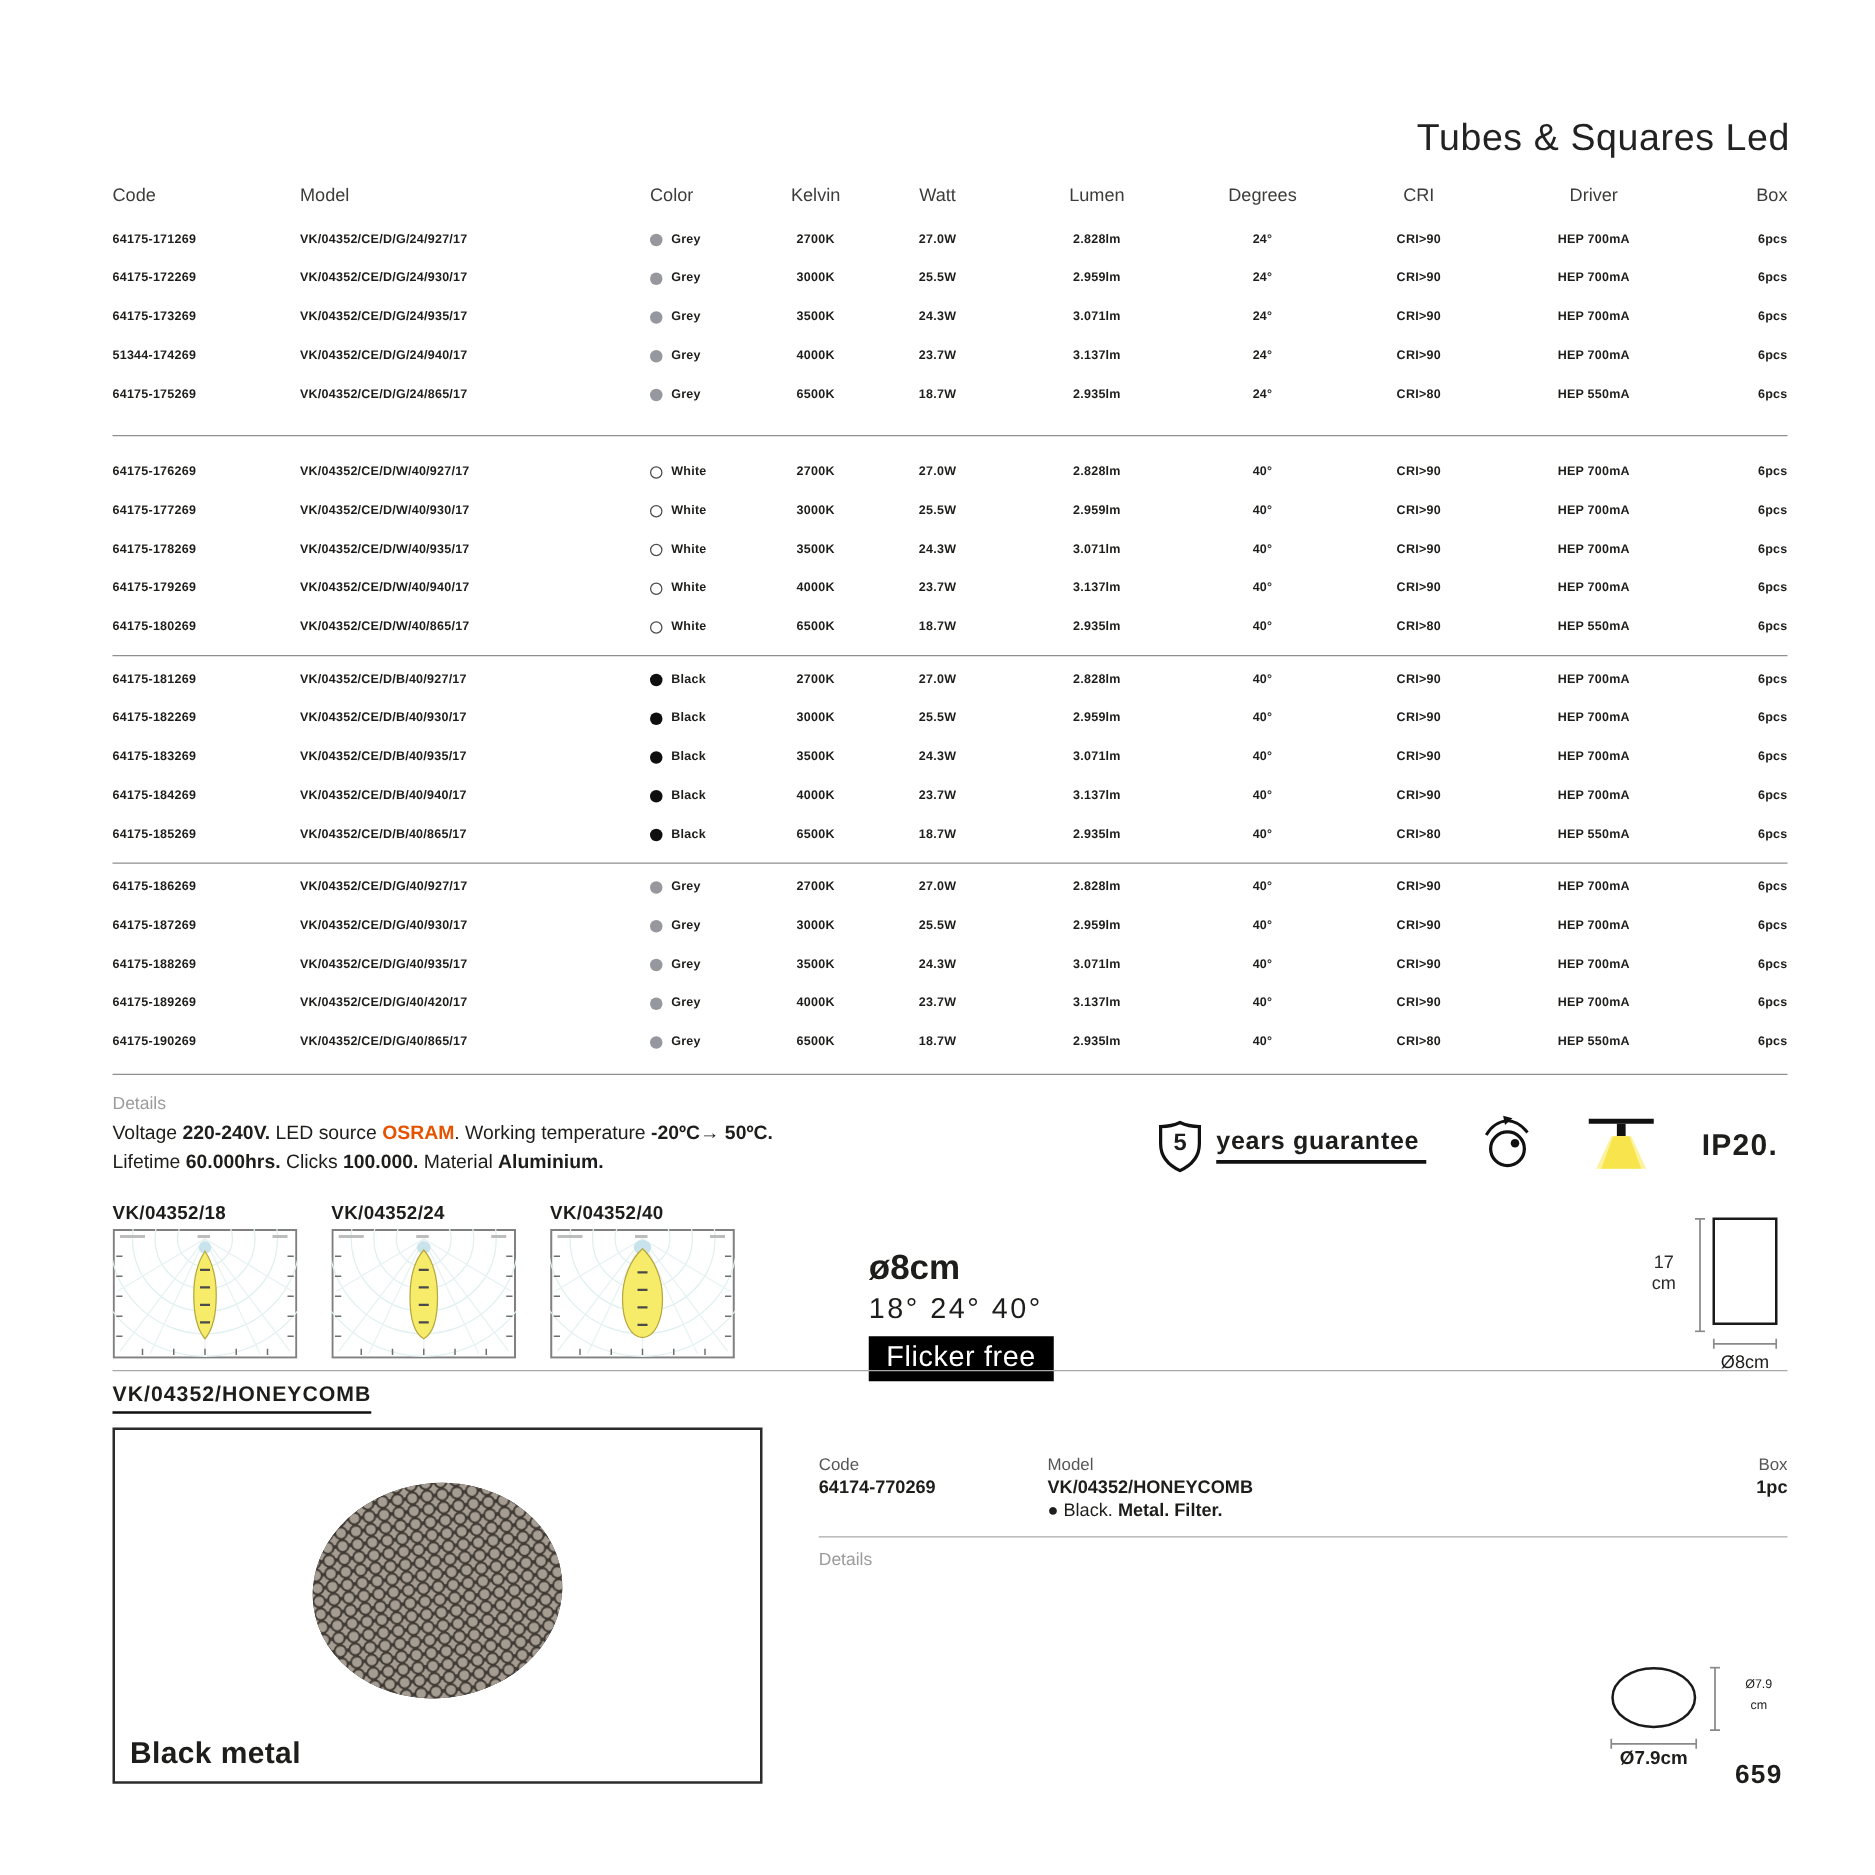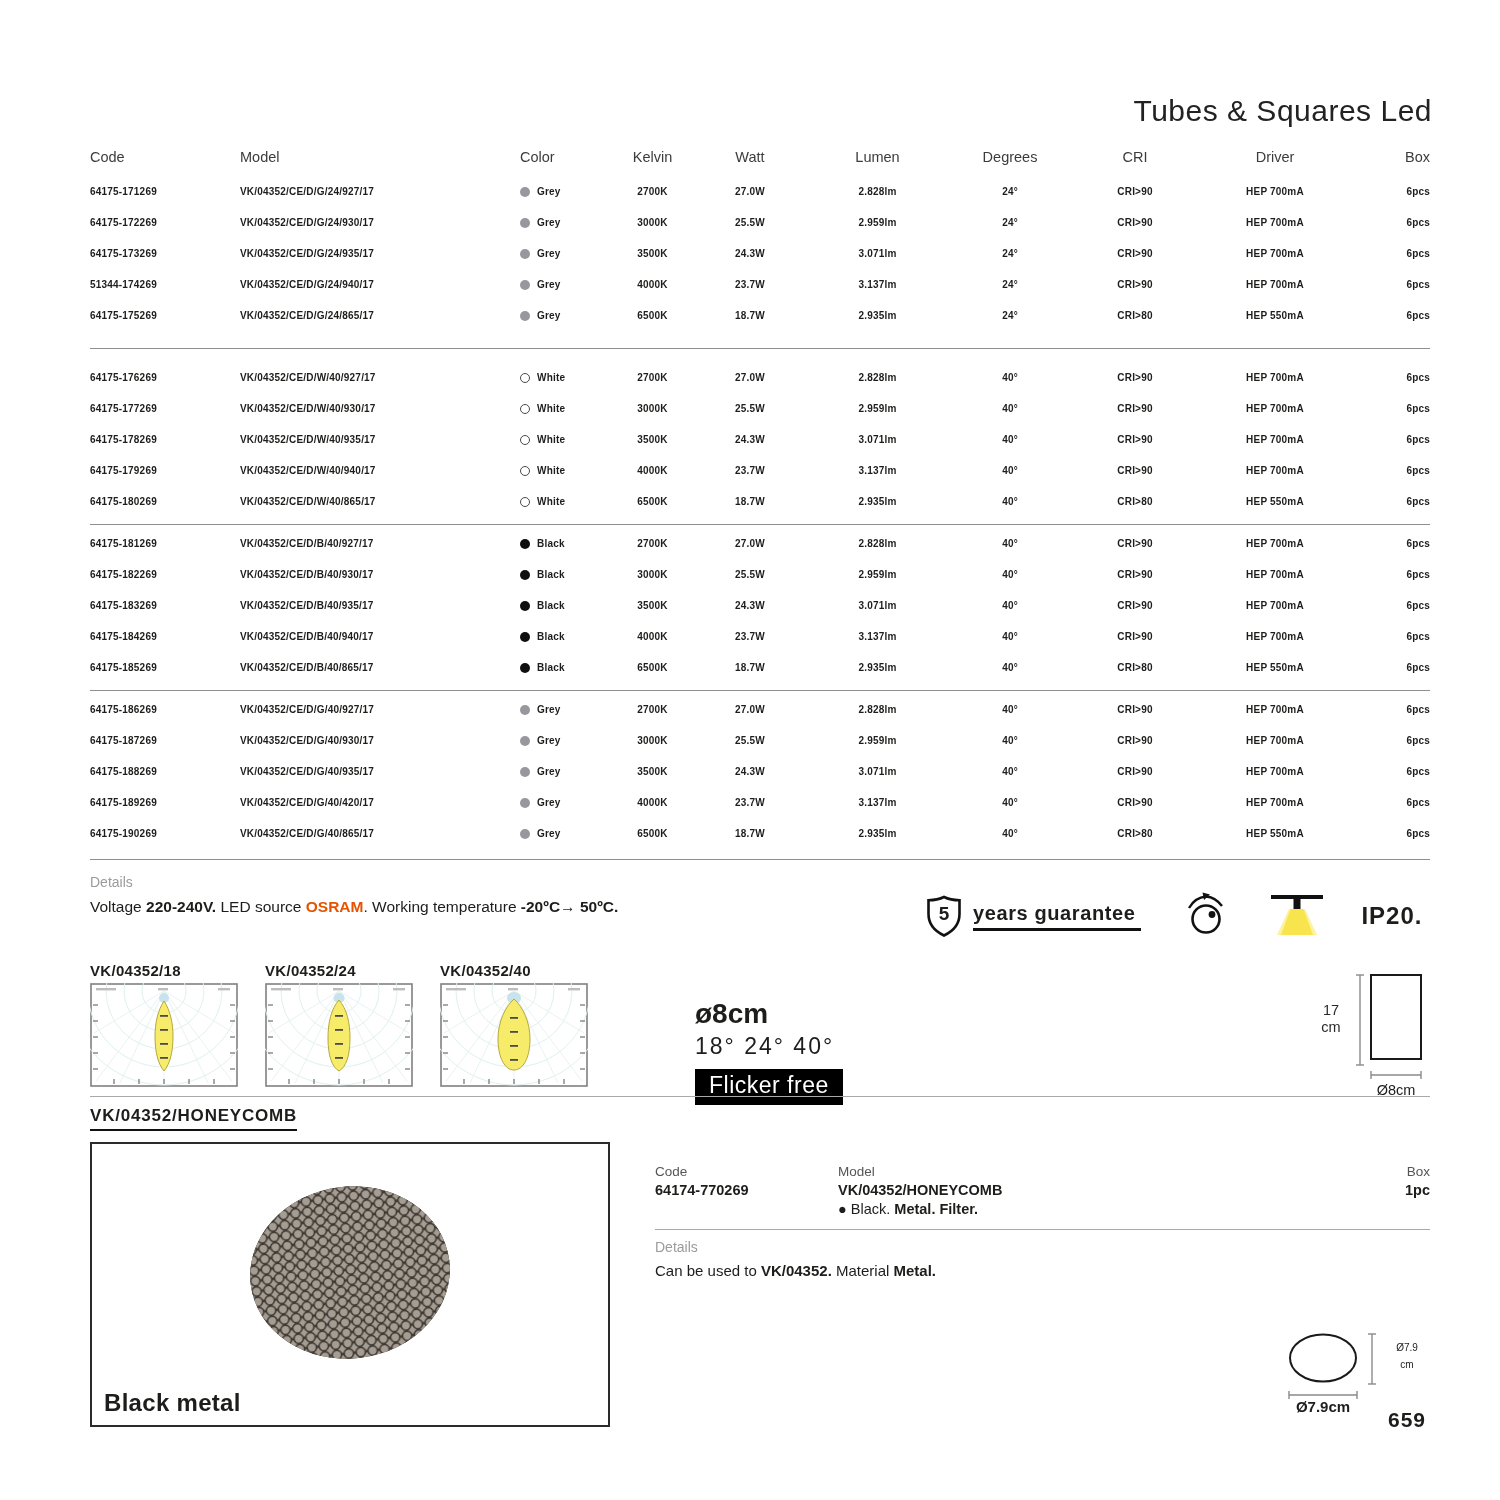--- a/index.html
+++ b/index.html
@@ -412,20 +412,21 @@
     <div class="cell num">HEP 550mA</div>
     <div class="cell boxc">6pcs</div>
   </div>
       </div>
     </div>
 </div>
 
 <div class="abs details1">
   <div class="sec-label">Details</div>
   <div><span>Voltage </span><span class="b">220-240V.</span><span> LED source </span><span class="b" style="color: rgb(230, 83, 0);">OSRAM</span><span>. Working temperature </span><span class="b">-20ºC→ 50ºC.</span></div>
+  <div><span>Lifetime </span><span class="b">60.000hrs.</span><span> Clicks </span><span class="b">100.000.</span><span> Material </span><span class="b">Aluminium.</span></div>
 </div>
 
 <div class="abs gstrip">
   <div class="gshield">
     <svg width="38" height="42" viewBox="0 0 38 42">
       <path d="M19 2 C23 4 29 5.2 34.5 5.2 L34.5 19 C34.5 29.5 27.5 36.5 19 40.5 C10.5 36.5 3.5 29.5 3.5 19 L3.5 5.2 C9 5.2 15 4 19 2 Z" fill="#fff" stroke="#111" stroke-width="2.6"></path>
     </svg>
     <div class="num">5</div>
   </div>
   <div class="glabel">years guarantee</div>
@@ -662,21 +663,20 @@
       <div class="variant"><span>● Black. </span><span class="b">Metal. Filter.</span></div>
     </div>
     <div class="right">
       <div class="lab">Box</div>
       <div class="val">1pc</div>
     </div>
   </div>
   <div class="hr-light hc-sep"></div>
   <div class="hc-details">
     <div class="sec-label">Details</div>
-    <div><span>Can be used to </span><span class="b">VK/04352.</span><span> Material </span><span class="b">Metal.</span></div>
   </div>
 </div>
 
 <div class="abs fldim">
   <svg class="fl-ellipse" width="70" height="52" viewBox="0 0 70 52">
     <ellipse cx="35" cy="26" rx="33" ry="23.5" fill="none" stroke="#1a1a1a" stroke-width="2"></ellipse>
   </svg>
   <svg class="fl-vline" width="12" height="52" viewBox="0 0 12 52">
     <line x1="6" y1="1" x2="6" y2="51" stroke="#8a8a8a" stroke-width="1.4"></line>
     <line x1="2" y1="1" x2="10" y2="1" stroke="#8a8a8a" stroke-width="1.4"></line>

